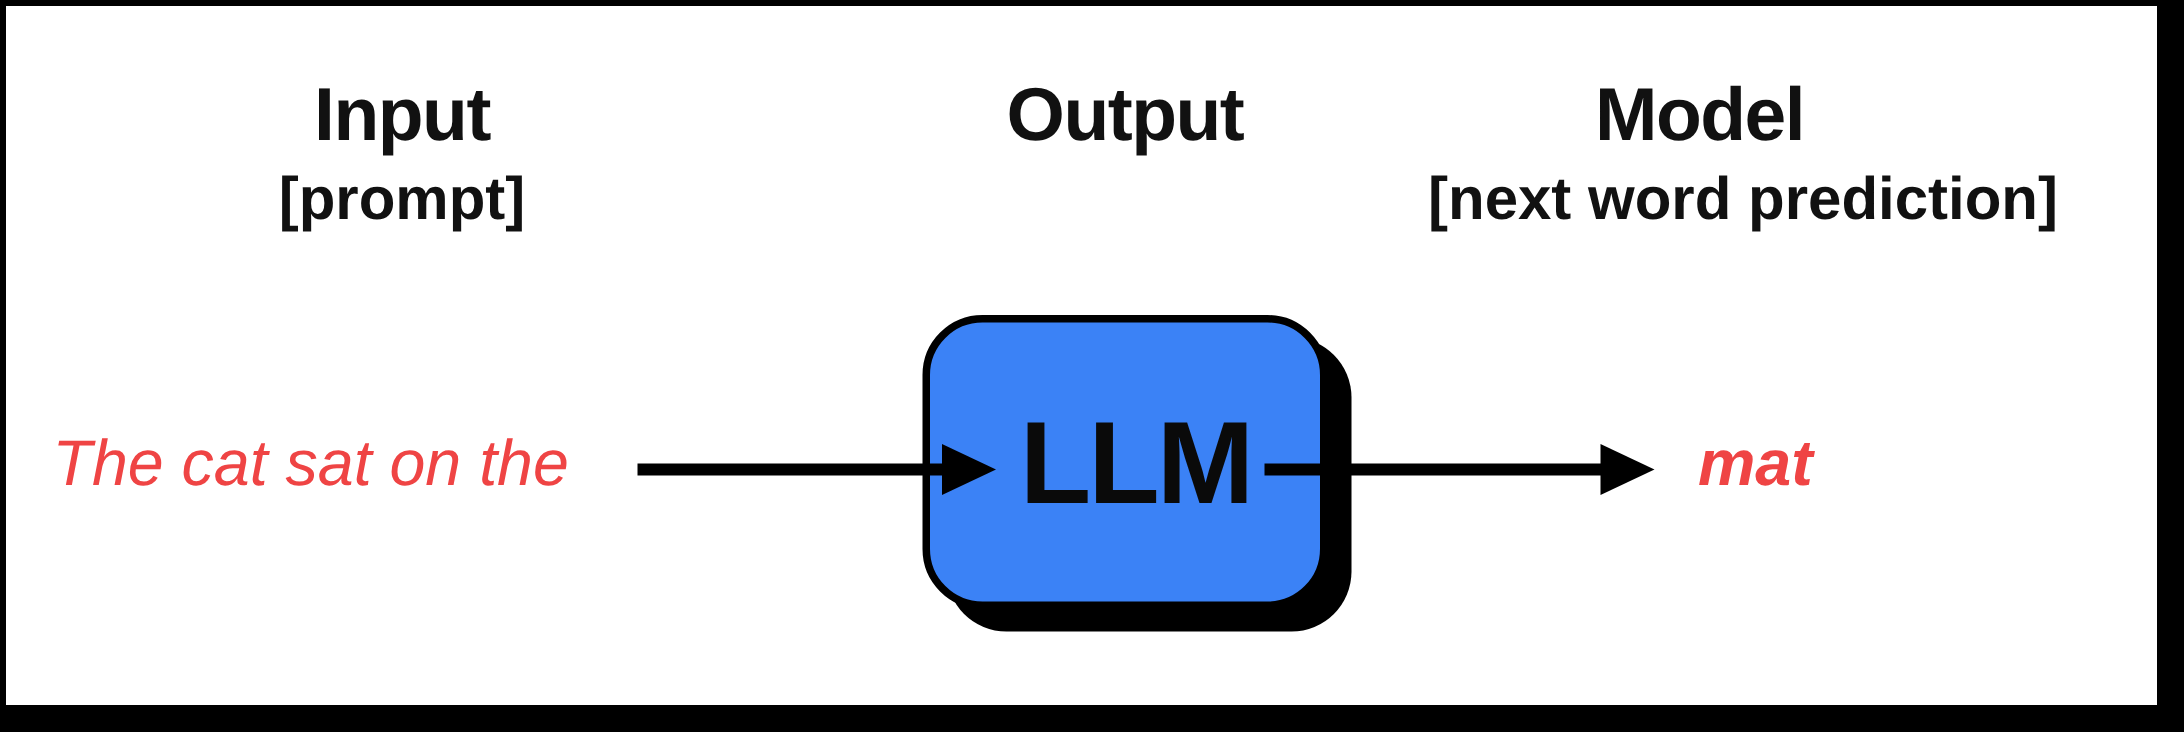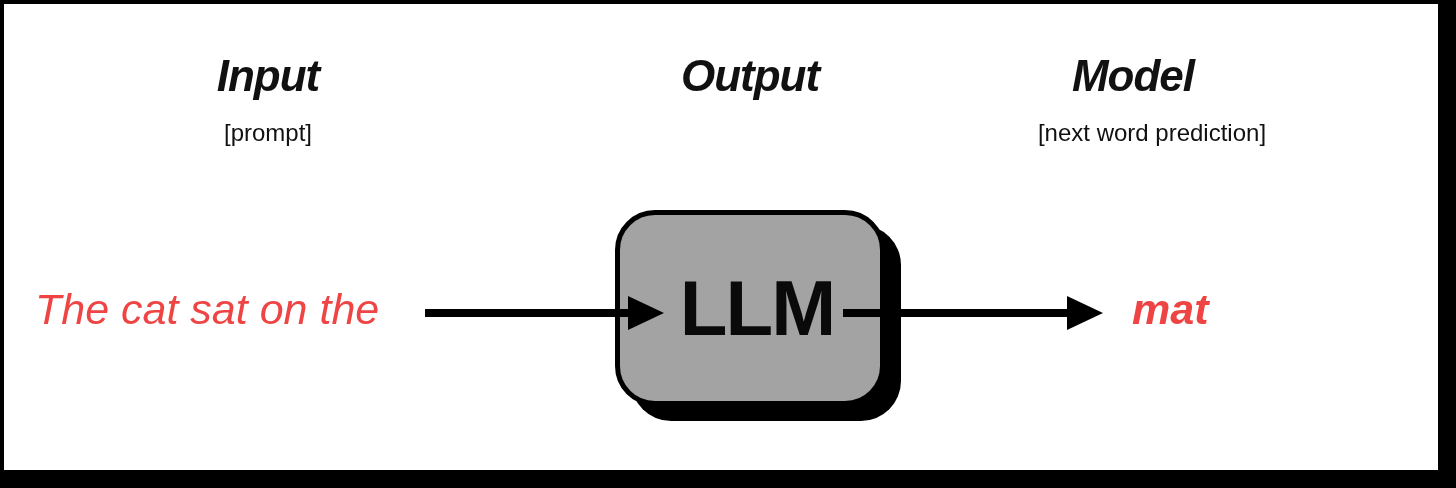--- a/index.html
+++ b/index.html
@@ -18,30 +18,29 @@
 
   
   .col-header {
     position: absolute;
     top: 40px;
     width: 400px;
     text-align: center;
     color: #111111;
   }
   .col-header .title {
-    font-size: 44px;
+    font-size: 50px;
     font-weight: 700;
     line-height: 64px;
     letter-spacing: -1px;
-    font-style: italic;
   }
   .col-header .subtitle {
     margin-top: 8px;
-    font-size: 24px;
-    font-weight: 400;
+    font-size: 40px;
+    font-weight: 700;
     line-height: 34px;
     white-space: nowrap;
   }
   .hdr-input  { left: 64px;  }
   .hdr-model  { left: 546px; }
   .hdr-output { left: 929px; }
   .hdr-output .subtitle { transform: translateX(19px); }
 
   
   .flow-text {
@@ -56,21 +55,21 @@
   .prompt-text    { left: 31px; }
   .prediction-text{ left: 1128px; font-weight: bold; }
 
   
   .llm-box {
     position: absolute;
     left: 611px;
     top: 206px;
     width: 270px;
     height: 196px;
-    background: #a3a3a3;
+    background: #3b82f6;
     border: 5px solid #000000;
     border-radius: 40px;
     box-shadow: 16px 15px 0 0 #000000;
     display: flex;
     align-items: center;
     justify-content: center;
     z-index: 1;
   }
   .llm-box .llm-label {
     font-size: 78px;

